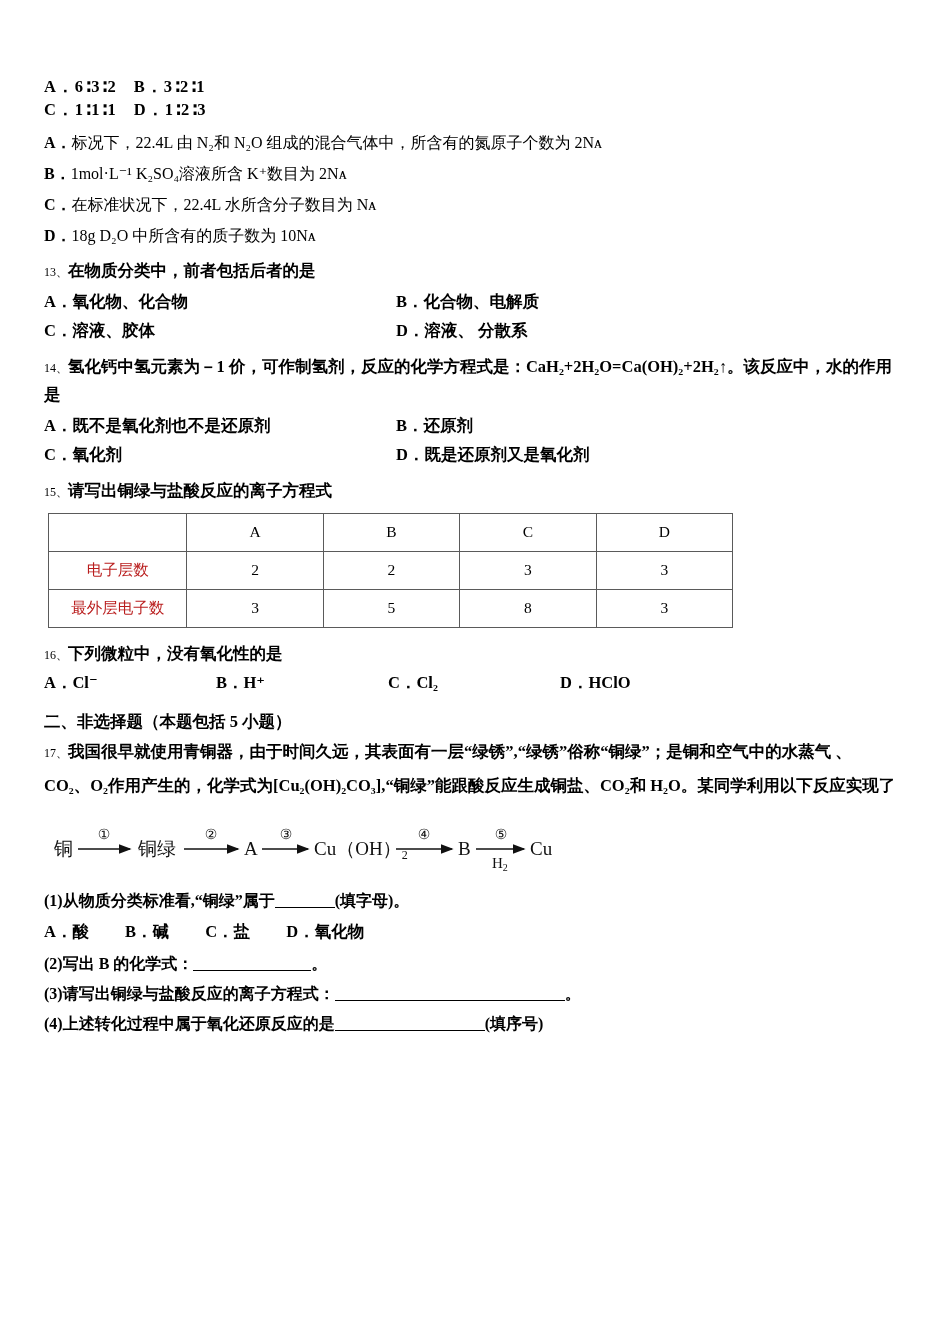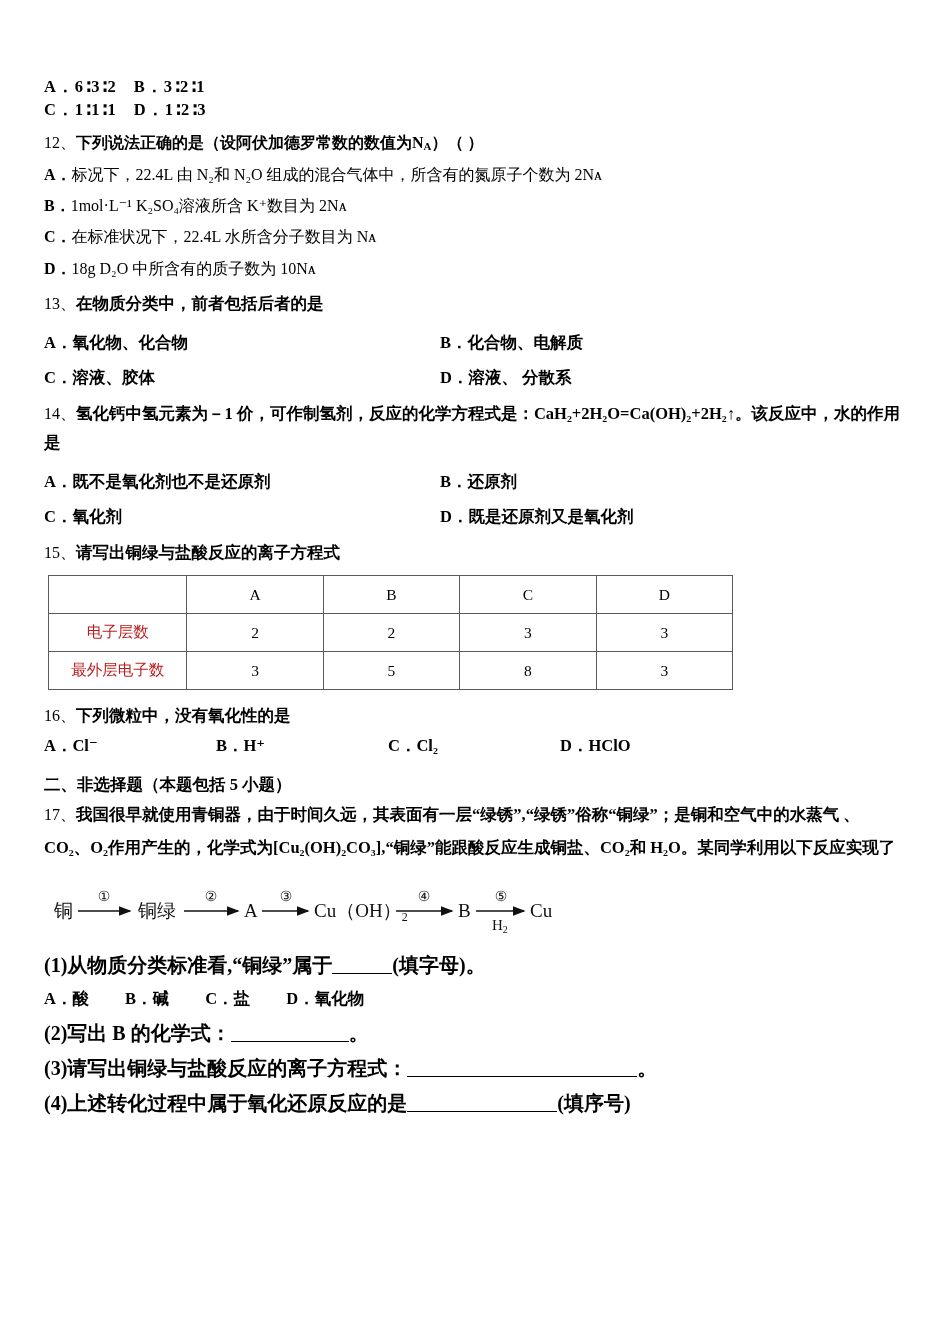--- a/index.html
+++ b/index.html
@@ -33,31 +33,30 @@
     font-size: 16.5px;
     line-height: 1.05;
     margin: 0 0 6px 0;
     letter-spacing: 0.1px;
   }
   .stem {
     font-size: 16.5px;
     line-height: 1.5;
     margin: 0 0 7px 0;
   }
-  .stem .num { font-size: 16px; margin-top: 48px; }
+  .stem .num { font-size: 12px; margin-top: 48px; }
 
   .bold { font-weight: bold; }
 
   
   .opt2 {
     display: flex;
     font-size: 16.5px;
-    margin: 16px 0 9px 0;
+    margin: 8px 0 9px 0;
     line-height: 1.2;
-    gap: 44px;
   }
   .opt2 > .c1 { width: 352px; flex: 0 0 352px; }
   .opt2 > .c2 { flex: 1 1 auto; }
 
   
   .opt4 {
     display: flex;
     font-size: 16.5px;
     margin: 0 0 9px 0;
     line-height: 1.2;
@@ -105,21 +104,21 @@
 
   
   .scheme {
     margin: 14px 0 16px 8px;
     height: 62px;
   }
   .scheme svg { display: block; }
 
   
   .subq {
-    font-size: 20px;
+    font-size: 16px;
     font-weight: bold;
     margin: 0 0 11px 0;
     line-height: 1.2;
   }
   .blank {
     display: inline-block;
     border-bottom: 1.5px solid #000;
     vertical-align: -2px;
   }
   .blank.b1 { width: 60px; }
@@ -144,23 +143,20 @@
     <span class="bold ratio">A．</span><span class="bold ratio">6∶3∶2</span>
     &nbsp;&nbsp;
     <span class="bold ratio">B．</span><span class="bold ratio">3∶2∶1</span>
   </div>
   <div class="qline" style="margin-bottom:14px">
     <span class="bold ratio">C．</span><span class="bold ratio">1∶1∶1</span>
     &nbsp;&nbsp;
     <span class="bold ratio">D．</span><span class="bold ratio">1∶2∶3</span>
   </div>
 
-  <div class="mixline">
-    <span>12、</span><span class="bold">下列说法正确的是（设阿伏加德罗常数的数值为N</span><sub class="bold">A</sub><span class="bold">）（     ）</span>
-  </div>
   <div class="mixline">
     <span class="bold">A．</span><span>标况下，22.4L 由 N₂和 N₂O 组成的混合气体中，所含有的氮原子个数为 2Nᴀ</span>
   </div>
   <div class="mixline">
     <span class="bold">B．</span><span>1mol·L⁻¹   K₂SO₄溶液所含 K⁺数目为 2Nᴀ</span>
   </div>
   <div class="mixline">
     <span class="bold">C．</span><span>在标准状况下，22.4L 水所含分子数目为 Nᴀ</span>
   </div>
   <div class="mixline" style="margin-bottom:14px">

